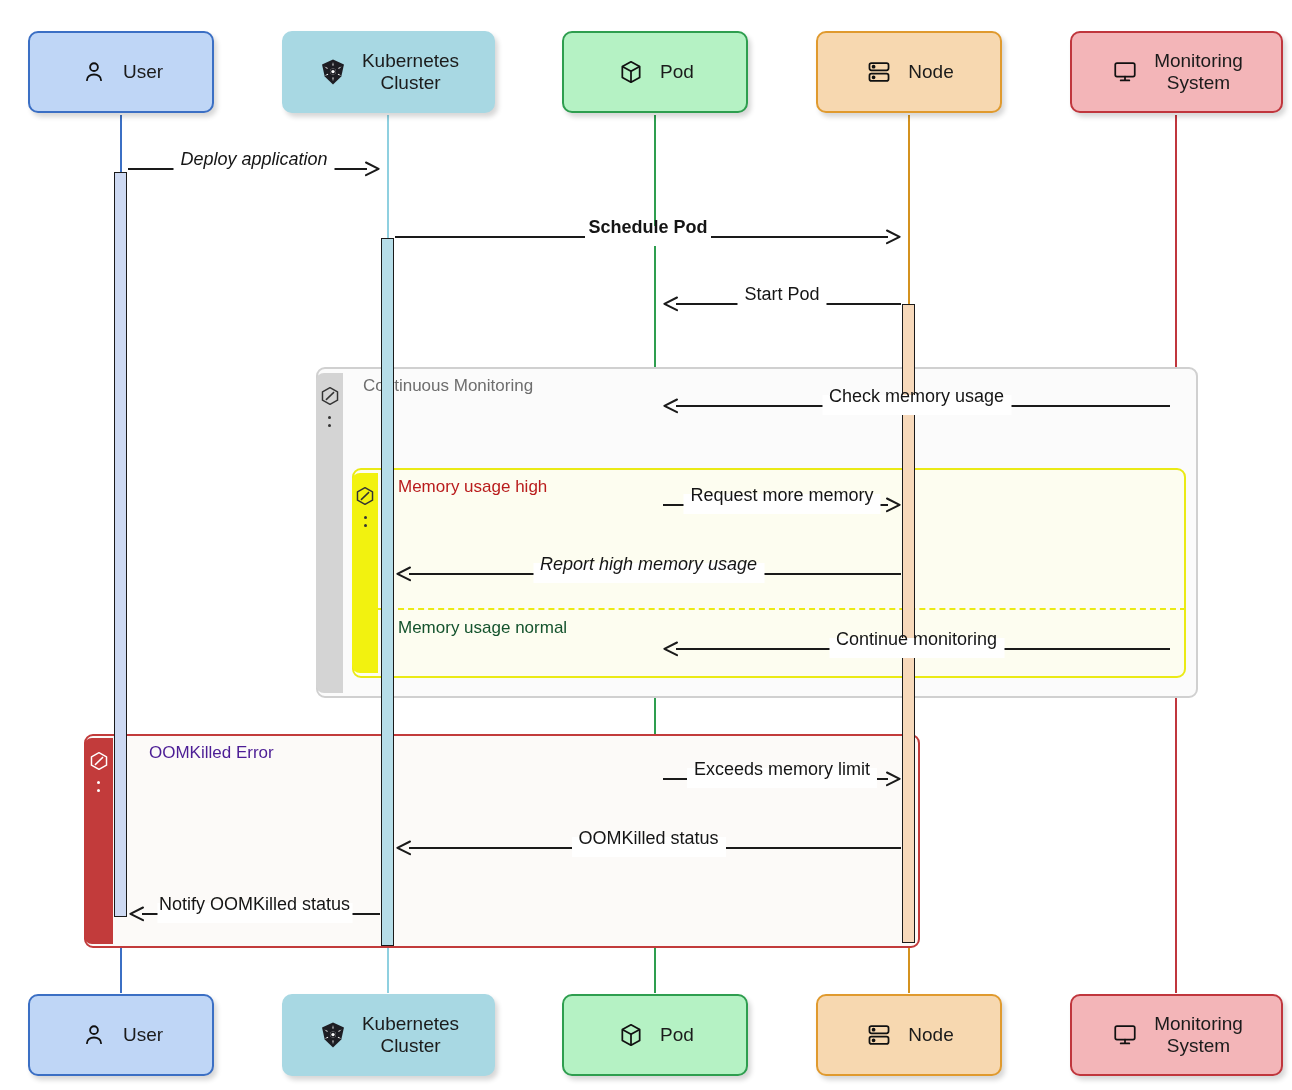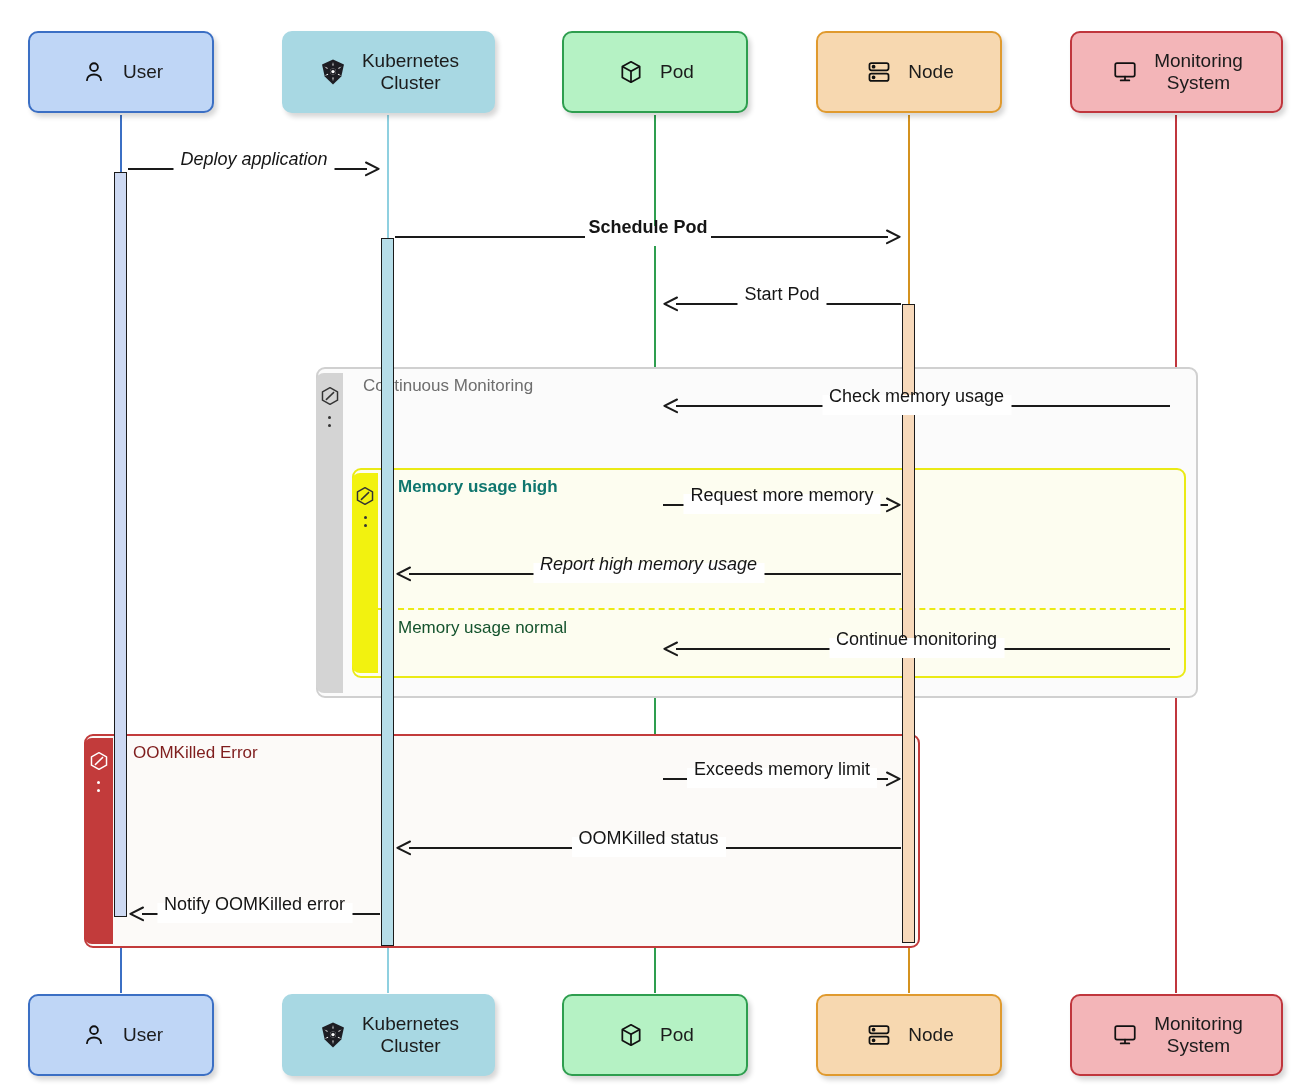--- a/index.html
+++ b/index.html
@@ -70,35 +70,35 @@
       <div class="fragtab" style="left: 352px; top: 473px; width: 26px; height: 200px; background: rgb(242, 242, 15); border-radius: 8px 0px 0px 8px;">
         <span class="ficon"><svg width="22" height="22" viewBox="0 0 24 24" fill="none" stroke="#333333" stroke-width="1.6" stroke-linejoin="round">
             <path d="M12 2.9 20.2 7.4v9.2L12 21.1 3.8 16.6V7.4z"></path>
             <path d="M7.6 16.2 16.4 7.8"></path>
           </svg></span>
         <span class="fdots">
           <i style="background: rgb(51, 51, 51);"></i>
           <i style="background: rgb(51, 51, 51);"></i>
         </span>
       </div>
-      <div class="fraglabel" style="left: 398px; top: 477px; color: #0f766e; font-weight: bold;">Memory usage high</div>
+      <div class="fraglabel" style="left: 398px; top: 477px; color: #b91c1c;">Memory usage high</div>
       <div class="fragdiv" style="left: 378px; top: 608px; width: 808px; border-top-color: rgb(234, 234, 21);"></div>
       <div class="fraglabel" style="left: 398px; top: 618px; color: #14532d;">Memory usage normal</div>
       <div class="frag" style="left: 84px; top: 734px; width: 836px; height: 214px; border-color: rgb(194, 59, 59); background: rgb(252, 250, 248);"></div>
       <div class="fragtab" style="left: 84px; top: 738px; width: 29px; height: 206px; background: rgb(194, 59, 59); border-radius: 8px 0px 0px 8px;">
         <span class="ficon"><svg width="22" height="22" viewBox="0 0 24 24" fill="none" stroke="#ffffff" stroke-width="1.6" stroke-linejoin="round">
             <path d="M12 2.9 20.2 7.4v9.2L12 21.1 3.8 16.6V7.4z"></path>
             <path d="M7.6 16.2 16.4 7.8"></path>
           </svg></span>
         <span class="fdots">
           <i style="background: rgb(255, 255, 255);"></i>
           <i style="background: rgb(255, 255, 255);"></i>
         </span>
       </div>
-      <div class="fraglabel" style="left: 133px; top: 743px; color: #7f1d1d;">OOMKilled Error</div>
+      <div class="fraglabel" style="left: 149px; top: 743px; color: #4c1d95;">OOMKilled Error</div>
     </div>
 
   <div id="activations">
       <div class="act" style="left: 114px; top: 172px; width: 13px; height: 745px; background: rgb(205, 217, 242);"></div>
       <div class="act" style="left: 381px; top: 238px; width: 13px; height: 708px; background: rgb(182, 221, 232);"></div>
       <div class="act" style="left: 902px; top: 304px; width: 13px; height: 639px; background: rgb(247, 217, 187);"></div>
     </div>
 
   <div id="messages">
       <div class="msg" style="left: 128px; top: 159px; width: 252px; font-style: italic;">
@@ -187,21 +187,21 @@
         <span class="mtext">OOMKilled status</span>
         <span class="arrow" style="left: 0px;">
           <svg width="15" height="16" viewBox="0 0 15 16" fill="none" stroke="#1a1a1a" stroke-width="2" stroke-linecap="round" stroke-linejoin="round">
             <path d="M14 1.5 1.4 7.8 14 14.2"></path>
           </svg>
         </span>
       </div>
       <div class="msg" style="left: 129px; top: 904px; width: 251px;">
         <div class="mline" style="left: 13px; right: 0px;"></div>
         <div class="mtextbg" style="background: rgb(255, 255, 255); width: 195px;"></div>
-        <span class="mtext">Notify OOMKilled error</span>
+        <span class="mtext">Notify OOMKilled status</span>
         <span class="arrow" style="left: 0px;">
           <svg width="15" height="16" viewBox="0 0 15 16" fill="none" stroke="#1a1a1a" stroke-width="2" stroke-linecap="round" stroke-linejoin="round">
             <path d="M14 1.5 1.4 7.8 14 14.2"></path>
           </svg>
         </span>
       </div>
     </div>
 
   <div id="participants-top">
       <div class="pbox" style="left: 28px; top: 31px; width: 186px; height: 82px; background: rgb(191, 214, 246); border-color: rgb(59, 111, 196);">

